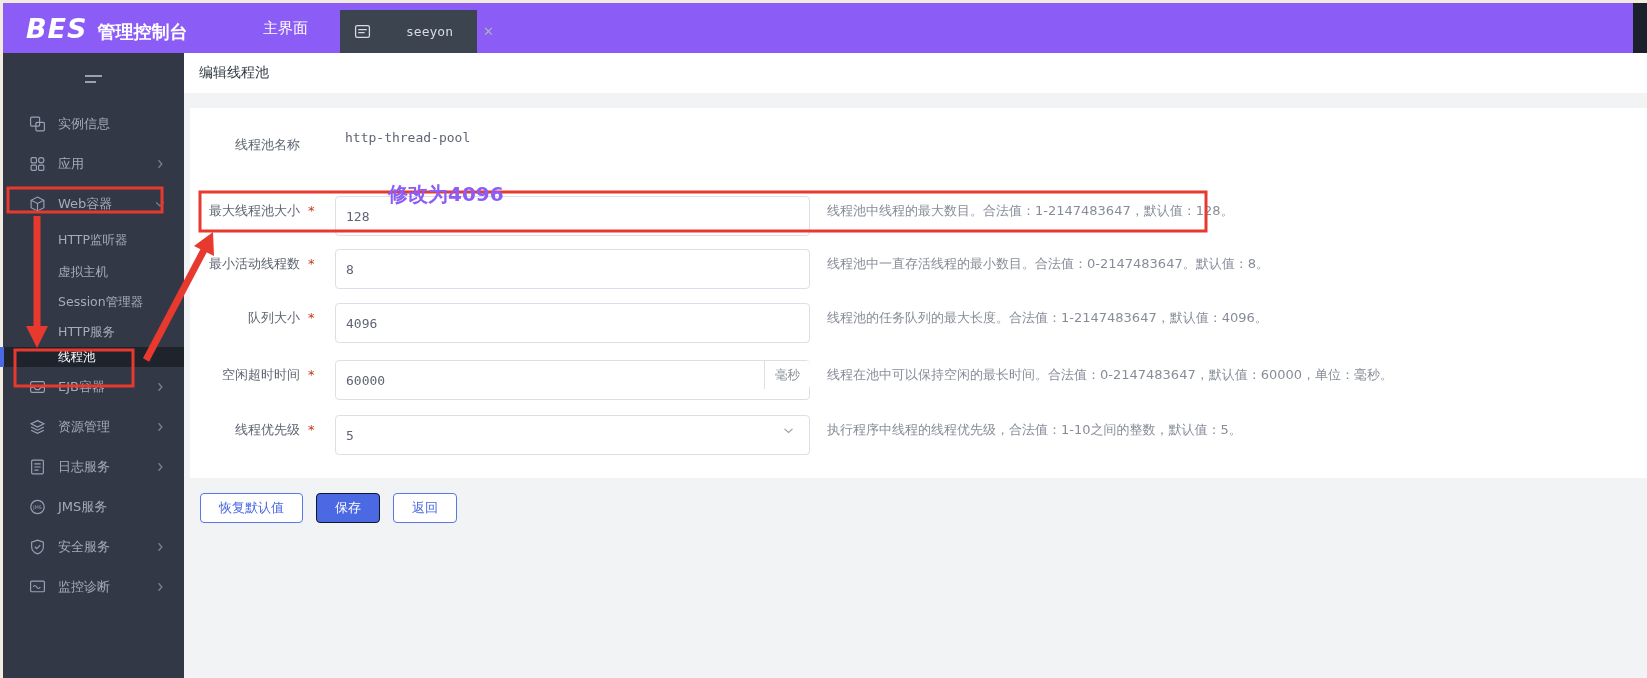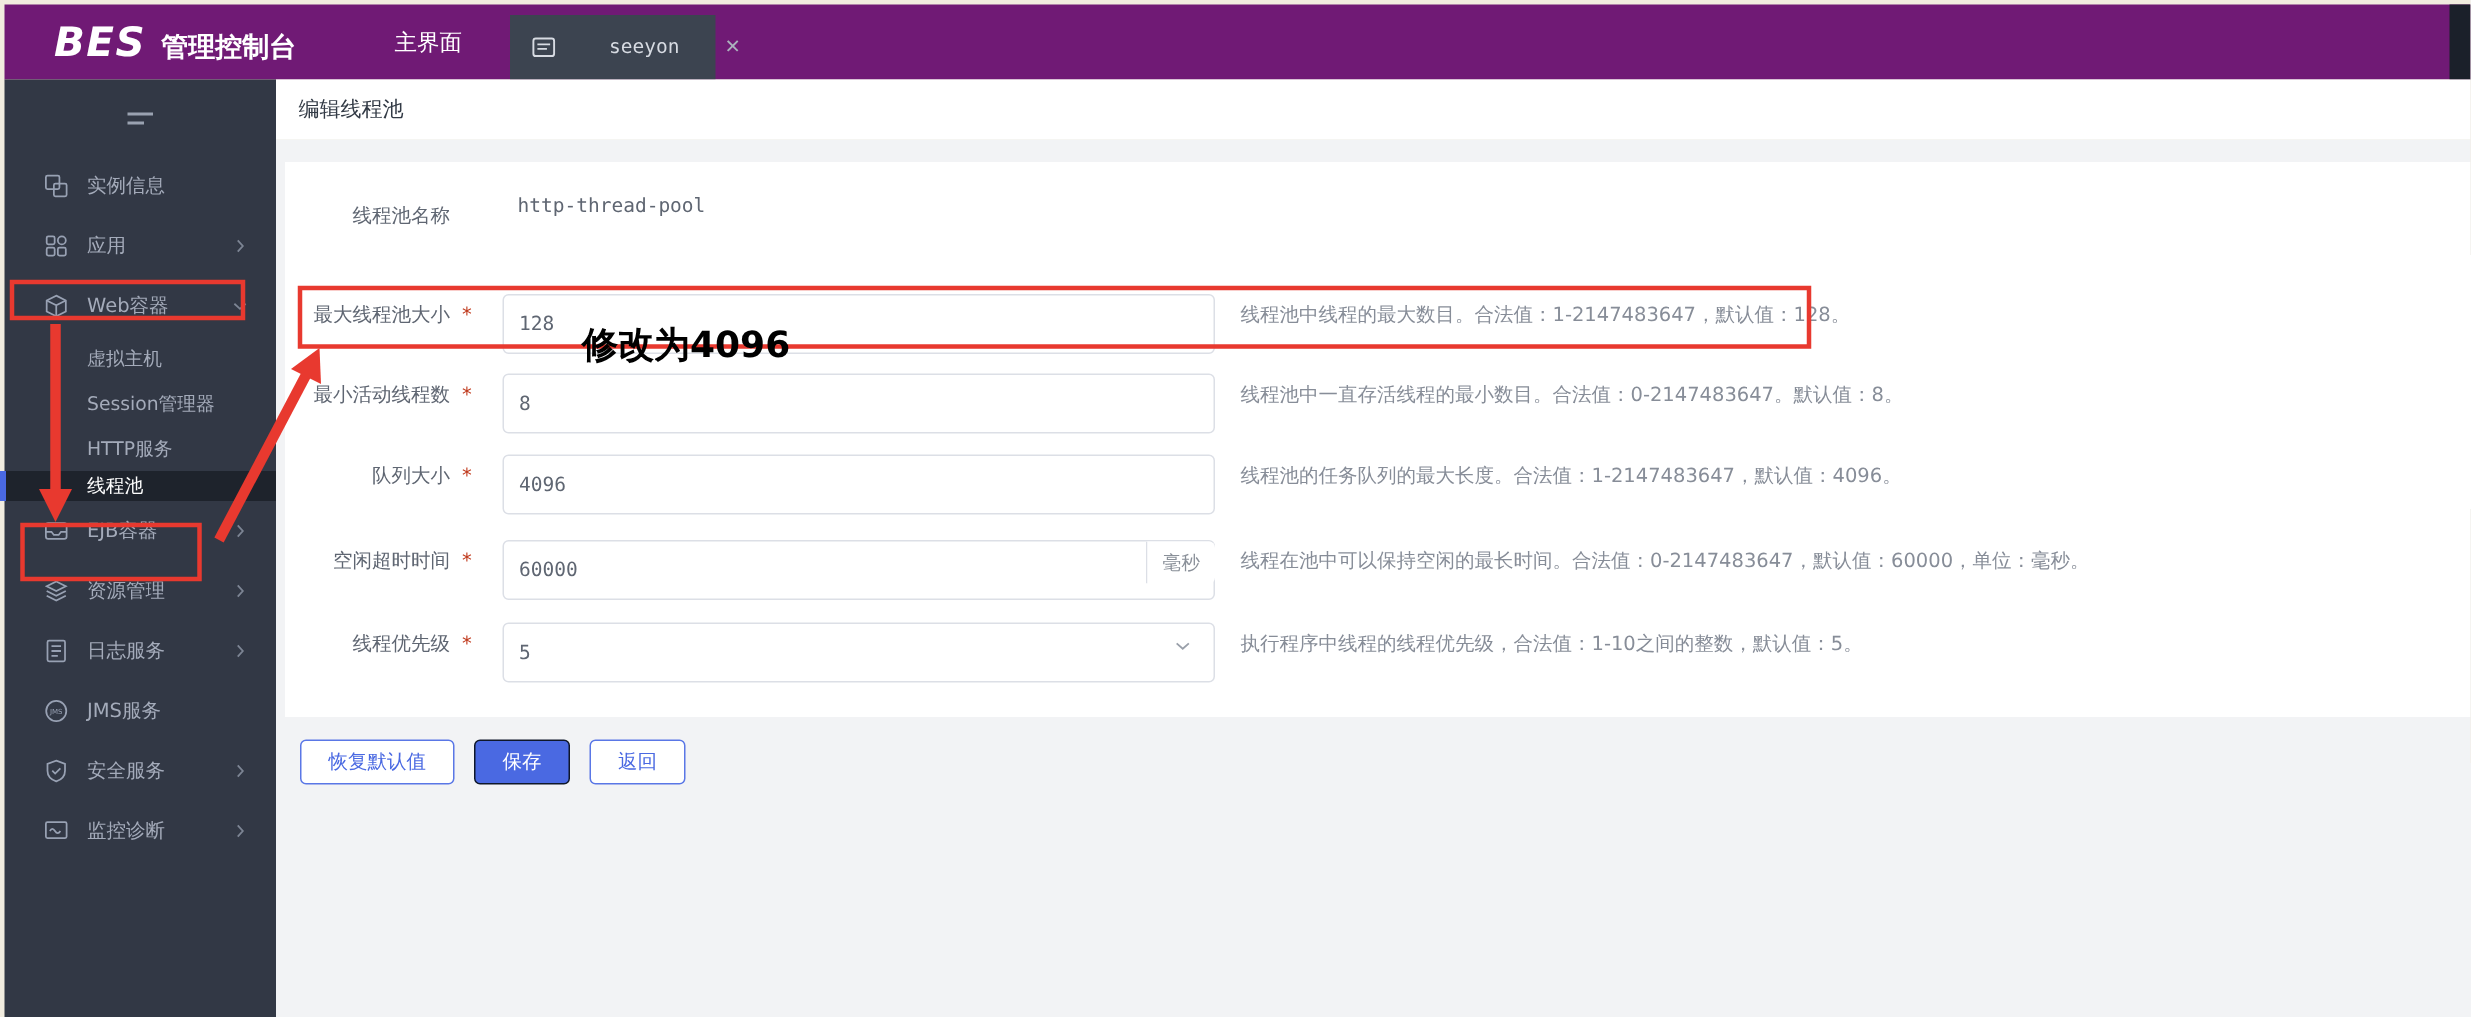--- a/index.html
+++ b/index.html
@@ -1,20 +1,20 @@
 <!DOCTYPE html>
 <html><head>
 <meta charset="utf-8">
 <style>
   html,body{margin:0;padding:0;}
   body{width:1647px;height:678px;position:relative;overflow:hidden;background:#f1ecdf;
        font-family:"DejaVu Sans","Liberation Sans",sans-serif;}
 
   
-  .topbar{position:absolute;left:3px;top:3px;right:0;height:50px;background:#701a75;display:flex;align-items:center;padding-left:10px;}
+  .topbar{position:absolute;left:3px;top:3px;right:0;height:50px;background:#8b5cf6;display:flex;align-items:center;}
   .logo{display:flex;align-items:baseline;margin-left:23px;color:#fff;white-space:nowrap;}
   .logo-bes{font-style:italic;font-weight:900;font-size:27px;letter-spacing:1px;}
   .logo-suffix{font-weight:700;font-size:18px;margin-left:10px;}
   .nav-home{position:absolute;left:260px;top:0;height:50px;display:flex;align-items:center;
             color:#fff;font-size:15px;cursor:pointer;}
   .open-tab{position:absolute;left:337px;top:7px;width:137px;height:43px;background:#3c4450;
             display:flex;align-items:center;color:#d7dbe2;cursor:pointer;gap:30px;}
   .open-tab .tab-icon{margin-left:14px;display:flex;}
   .open-tab .tab-label{font-family:"DejaVu Sans Mono","Liberation Mono",monospace;font-size:13px;margin-left:5px;}
   .open-tab .tab-close{margin-left:auto;margin-right:12px;color:#aab1bc;font-size:13px;cursor:pointer;}
@@ -58,21 +58,21 @@
 
   
   .btnbar{position:absolute;left:16px;top:400px;display:flex;gap:13px;}
   .btn{height:30px;box-sizing:border-box;border-radius:4px;font-size:13px;padding:0 18px;
        display:inline-flex;align-items:center;justify-content:center;cursor:pointer;white-space:nowrap;}
   .btn-outline{background:#fff;border:1px solid #5a77e6;color:#4a69e2;}
   .btn-primary{background:#4a69e2;border:1px solid #0f172a;color:#fff;}
 
   
   .overlay{position:absolute;left:0;top:0;width:1647px;height:678px;pointer-events:none;z-index:40;}
-  .note{position:absolute;left:388px;top:214px;z-index:41;color:#000000;font-size:24px;font-weight:700;
+  .note{position:absolute;left:388px;top:181px;z-index:41;color:#8b5cf6;font-size:20px;font-weight:700;
         pointer-events:none;white-space:nowrap;}
 </style>
 </head>
 <body>
 
 <div class="topbar">
   <div class="logo">
     <span class="logo-bes">BES</span>
     <span class="logo-suffix">管理控制台</span>
   </div>
@@ -131,20 +131,23 @@
       </svg>
       </span>
     <span class="nav-label">Web容器</span>
     <span class="nav-chevron">
       <svg width="12" height="12" viewBox="0 0 16 16" fill="none" stroke="#7d8594" stroke-width="1.6">
           <path d="M3 6 l5 4.5 L13 6"></path>
         </svg>
       </span>
   </div>
 
+  <div class="nav-sub sub-first">
+    <span class="nav-label">HTTP监听器</span>
+  </div>
   <div class="nav-sub">
     <span class="nav-label">虚拟主机</span>
   </div>
   <div class="nav-sub">
     <span class="nav-label">Session管理器</span>
   </div>
   <div class="nav-sub">
     <span class="nav-label">HTTP服务</span>
   </div>
   <div class="nav-sub active">

